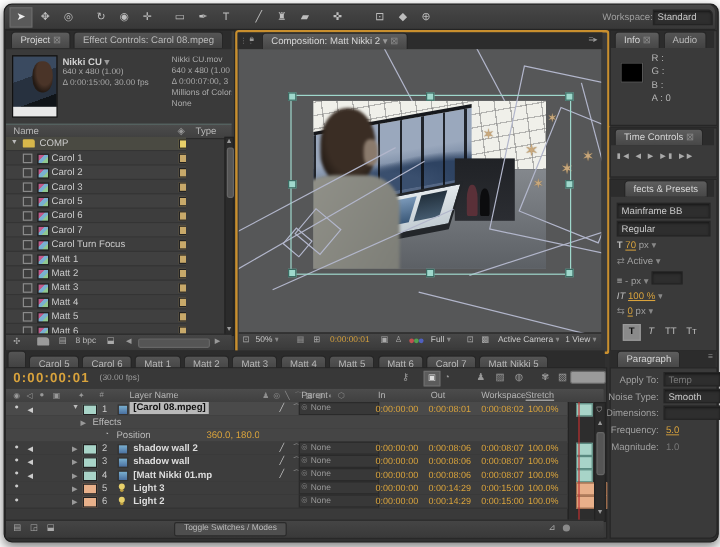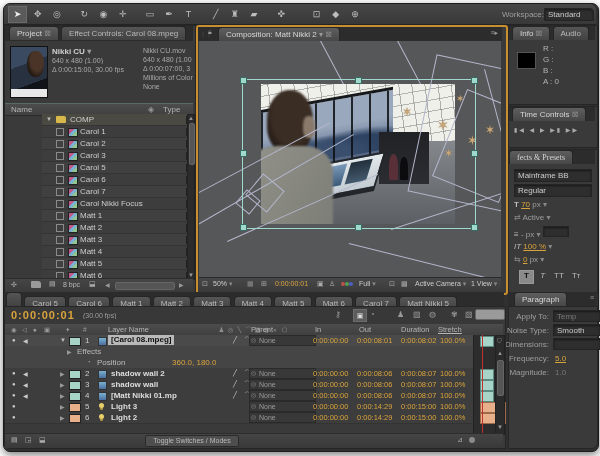--- a/index.html
+++ b/index.html
@@ -84,21 +84,21 @@
   <div class="r tx" style="left:138px;top:39px;width:50px;color:#aaa;font-size:7px;">Δ 0:00:07:00, 3</div>
   <div class="r tx" style="left:138px;top:48px;width:50px;color:#aaa;font-size:7px;">Millions of Colors</div>
   <div class="r tx" style="left:138px;top:57px;width:50px;color:#aaa;font-size:7px;">None</div>
 
   <div class="r" style="left:0;top:77px;width:188px;height:11px;background:linear-gradient(#4c4c4c,#404040);border-top:1px solid #5a6a68;border-bottom:1px solid #2a2a2a;">
     <span class="r hdrlbl" style="left:6px;top:1px;">Name</span>
     <span class="r" style="left:143px;top:1px;color:#999;">◈</span>
     <span class="r hdrlbl" style="left:158px;top:1px;">Type</span>
   </div>
 
-  <div class="r" id="proj-rows" style="left:0;top:88px;width:150px;height:164px;overflow:hidden;padding-left:37px;">
+  <div class="r" id="proj-rows" style="left:0;top:88px;width:150px;height:164px;overflow:hidden;">
       <div style="position: relative; height: 11px; border-bottom: 1px solid rgb(52, 52, 52); background: rgb(74, 74, 66);">
         <span style="position:absolute;left:4px;top:2px;font-size:6px;color:#bbb;">▼</span>
         <span style="position:absolute;left:14px;top:2px;width:10px;height:7px;background:#d8b84a;border-radius:1px 2px 1px 1px;"></span>
         <span style="position:absolute;left:28px;top:1px;color:#ccc;white-space:nowrap;">COMP</span>
         <span style="position:absolute;left:144px;top:2px;width:7px;height:6px;background:#e8d06a;border:1px solid #222;"></span>
         <span style="position:absolute;left:158px;top:1px;color:#bbb;white-space:nowrap;">Folder</span>
       </div>
       <div style="position: relative; height: 11px; border-bottom: 1px solid rgb(52, 52, 52); background: rgb(61, 61, 61);">
         <span style="position:absolute;left:14px;top:2px;width:6px;height:6px;border:1px solid #8a8a8a;"></span>
         <span style="position:absolute;left:26px;top:2px;width:8px;height:7px;background:linear-gradient(135deg,#c05a8a 0 35%,#7ab0d0 35% 65%,#90c890 65%);border:1px solid #222;"></span>
@@ -137,21 +137,21 @@
       <div style="position: relative; height: 11px; border-bottom: 1px solid rgb(52, 52, 52); background: rgb(64, 64, 64);">
         <span style="position:absolute;left:14px;top:2px;width:6px;height:6px;border:1px solid #8a8a8a;"></span>
         <span style="position:absolute;left:26px;top:2px;width:8px;height:7px;background:linear-gradient(135deg,#c05a8a 0 35%,#7ab0d0 35% 65%,#90c890 65%);border:1px solid #222;"></span>
         <span style="position:absolute;left:38px;top:1px;color:#ccc;white-space:nowrap;">Carol 7</span>
         <span style="position:absolute;left:144px;top:2px;width:7px;height:6px;background:#c8a96a;border:1px solid #222;"></span>
         <span style="position:absolute;left:158px;top:1px;color:#bbb;white-space:nowrap;">Compositio</span>
       </div>
       <div style="position: relative; height: 11px; border-bottom: 1px solid rgb(52, 52, 52); background: rgb(61, 61, 61);">
         <span style="position:absolute;left:14px;top:2px;width:6px;height:6px;border:1px solid #8a8a8a;"></span>
         <span style="position:absolute;left:26px;top:2px;width:8px;height:7px;background:linear-gradient(135deg,#c05a8a 0 35%,#7ab0d0 35% 65%,#90c890 65%);border:1px solid #222;"></span>
-        <span style="position:absolute;left:38px;top:1px;color:#ccc;white-space:nowrap;">Carol Nikki Focus</span>
+        <span style="position:absolute;left:38px;top:1px;color:#ccc;white-space:nowrap;">Carol Turn Focus</span>
         <span style="position:absolute;left:144px;top:2px;width:7px;height:6px;background:#c8a96a;border:1px solid #222;"></span>
         <span style="position:absolute;left:158px;top:1px;color:#bbb;white-space:nowrap;">Compositio</span>
       </div>
       <div style="position: relative; height: 11px; border-bottom: 1px solid rgb(52, 52, 52); background: rgb(64, 64, 64);">
         <span style="position:absolute;left:14px;top:2px;width:6px;height:6px;border:1px solid #8a8a8a;"></span>
         <span style="position:absolute;left:26px;top:2px;width:8px;height:7px;background:linear-gradient(135deg,#c05a8a 0 35%,#7ab0d0 35% 65%,#90c890 65%);border:1px solid #222;"></span>
         <span style="position:absolute;left:38px;top:1px;color:#ccc;white-space:nowrap;">Matt 1</span>
         <span style="position:absolute;left:144px;top:2px;width:7px;height:6px;background:#c8a96a;border:1px solid #222;"></span>
         <span style="position:absolute;left:158px;top:1px;color:#bbb;white-space:nowrap;">Compositio</span>
       </div>
@@ -311,21 +311,21 @@
     <span>▮◀</span>
     <span>◀</span>
     <span>▶</span>
     <span>▶▮</span>
     <span>▶▶</span>
   </div>
 </div>
 
 <div class="r panel" style="left:508px;top:149px;width:88px;height:142px;">
   <div class="r tabrow" style="left:0;top:0;width:86px;height:14px;">
-    <span class="tab active" style="margin-left:0;max-width:74px;font-family:Liberation Serif, serif;">fects &amp; Presets</span>
+    <span class="tab active" style="margin-left:11px;max-width:74px;">fects &amp; Presets</span>
   </div>
 
   <div class="r field tx" style="left:5px;top:19px;width:70px;height:11px;">Mainframe BB</div>
   <div class="r field tx" style="left:5px;top:34px;width:70px;height:11px;">Regular</div>
   <div class="r tx" style="left:5px;top:50px;"><span style="color:#bbb;font-weight:bold;">T</span> <span class="orangeu">70</span> <span class="translbl">px</span> <span style="color:#888;">▾</span></div>
   <div class="r tx" style="left:5px;top:63px;"><span style="color:#888;">⇄</span> <span class="translbl">Active</span> <span style="color:#888;">▾</span></div>
   <div class="r tx" style="left:5px;top:76px;"><span style="color:#bbb;">≡</span> <span class="translbl">-</span> <span class="translbl">px</span> <span style="color:#888;">▾</span> <span class="field" style="display:inline-block;width:18px;height:9px;"></span></div>
   <div class="r tx" style="left:5px;top:92px;"><span style="color:#bbb;font-style:italic;">IT</span> <span class="orangeu">100 %</span> <span style="color:#888;">▾</span></div>
   <div class="r tx" style="left:5px;top:105px;"><span style="color:#888;">⇆</span> <span class="orangeu">0</span> <span class="translbl">px</span> <span style="color:#888;">▾</span></div>
   <div class="r" style="left:10px;top:120px;">
@@ -389,21 +389,21 @@
     <span class="r" style="left:17px;top:2px;">◁</span>
     <span class="r" style="left:28px;top:2px;">●</span>
     <span class="r" style="left:39px;top:2px;">▣</span>
     <span class="r" style="left:60px;top:2px;">✦</span>
     <span class="r" style="left:78px;top:2px;">#</span>
     <span class="r hdrlbl" style="left:103px;top:1px;font-size:7.5px;">Layer Name</span>
     <span class="r" style="left:212px;top:2px;"><span class="sw">♟</span><span class="sw">◎</span><span class="sw">╲</span><span class="sw">⌒</span><span class="sw">▨</span><span class="sw">◍</span><span class="sw">◐</span><span class="sw">⬡</span></span>
     <span class="r hdrlbl" style="left:246px;top:1px;font-size:7.5px;">Parent</span>
     <span class="r hdrlbl" style="left:310px;top:1px;font-size:7.5px;">In</span>
     <span class="r hdrlbl" style="left:354px;top:1px;font-size:7.5px;">Out</span>
-    <span class="r hdrlbl" style="left:396px;top:1px;font-size:7.5px;">Duration</span>
+    <span class="r hdrlbl" style="left:396px;top:1px;font-size:7.5px;">Workspace</span>
     <span class="r hdrlbl" style="left:433px;top:1px;font-size:7.5px;text-decoration:underline;">Stretch</span>
   </div>
 
   <div class="r" style="left:468px;top:28px;width:30px;height:98px;background:#2d2d2d;border-left:1px solid #222;">
     <div class="r" style="left:8px;top:0;width:1px;height:98px;background:#c03030;z-index:3;"></div>
     <div class="r" style="left:6px;top:1px;width:12px;height:9px;background:#a8d4c8;border:1px solid #5a8a80;"></div>
     <div class="r" style="left:6px;top:34px;width:12px;height:9px;background:#a8d4c8;border:1px solid #5a8a80;"></div>
     <div class="r" style="left:6px;top:45px;width:12px;height:9px;background:#a8d4c8;border:1px solid #5a8a80;"></div>
     <div class="r" style="left:6px;top:56px;width:12px;height:9px;background:#a8d4c8;border:1px solid #5a8a80;"></div>
     <div class="r" style="left:6px;top:67px;width:24px;height:9px;background:#e8b08a;border:1px solid #9a6a4a;"></div>

